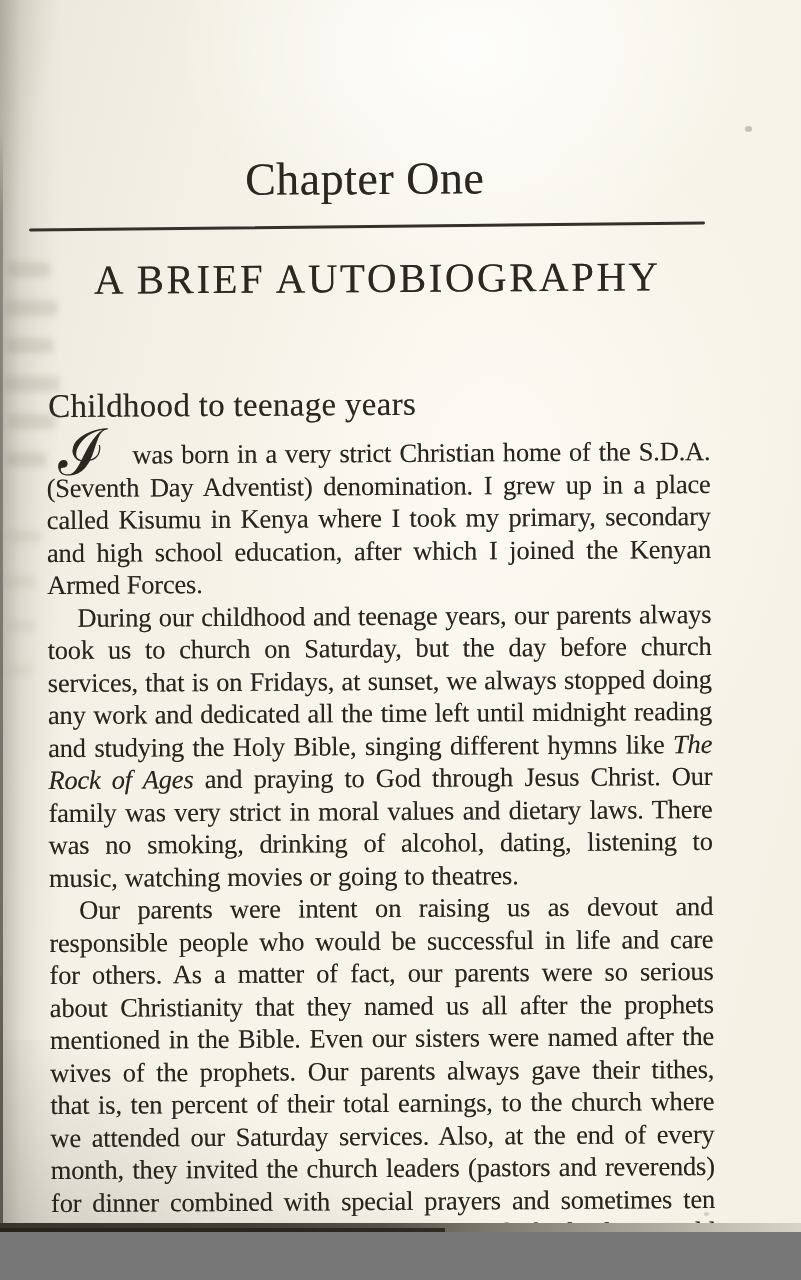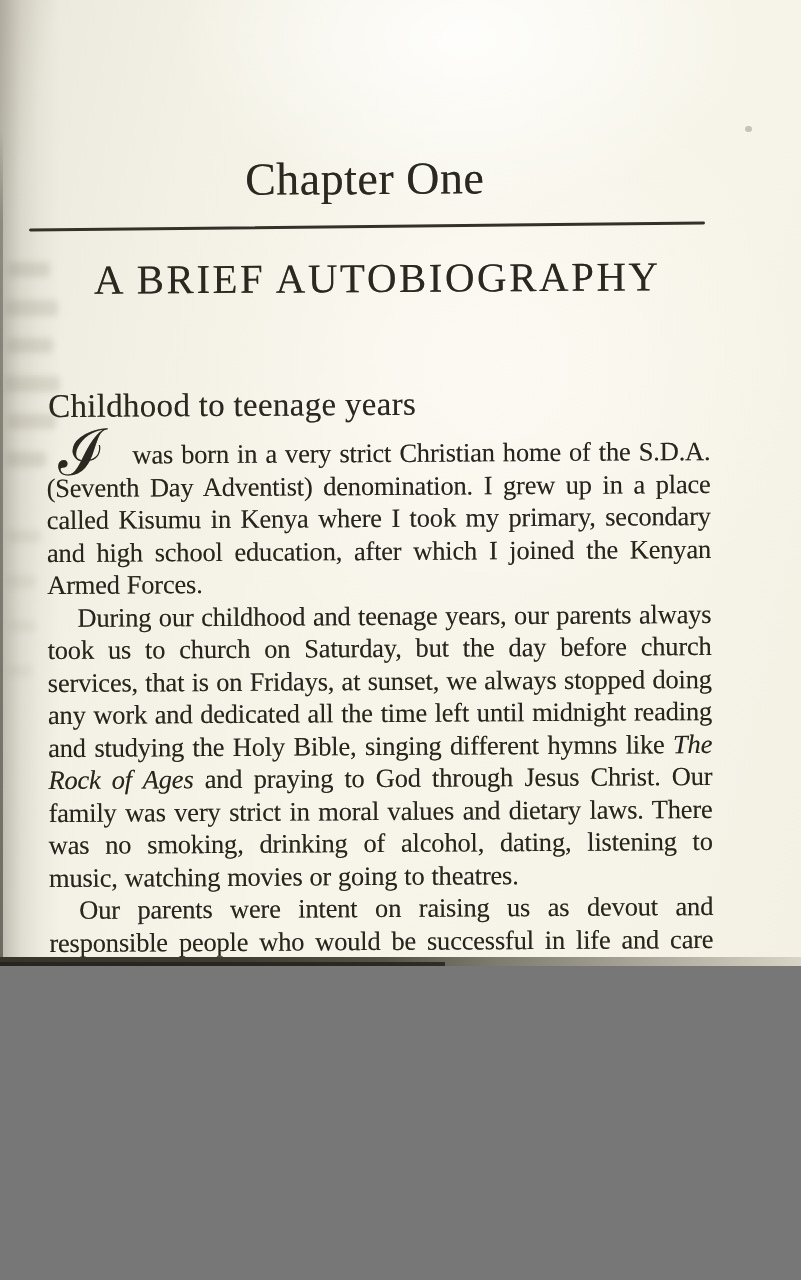--- a/index.html
+++ b/index.html
@@ -1,19 +1,19 @@
 <!DOCTYPE html>
 <html><head>
 <meta charset="utf-8">
 <style>
   html, body { margin: 0; padding: 0; background: #777; }
   .scan {
     position: relative;
     width: 801px;
-    height: 966px;
+    height: 1232px;
     margin: 0 auto;
     overflow: hidden;
     background:
       radial-gradient(ellipse 60% 30% at 58% 4%, rgba(255,255,255,0.85) 0%, rgba(255,255,255,0) 60%),
       radial-gradient(ellipse 55% 45% at 62% 38%, rgba(252,250,243,0.9) 0%, rgba(252,250,243,0) 70%),
       linear-gradient(103deg, #dcd9cb 0%, #eceade 6%, #f3f1e5 22%, #f7f5ea 48%, #f6f4e8 78%, #f3f1e4 100%);
     font-family: "Liberation Serif", serif;
     color: #28251f;
     text-decoration: underline;
   }

